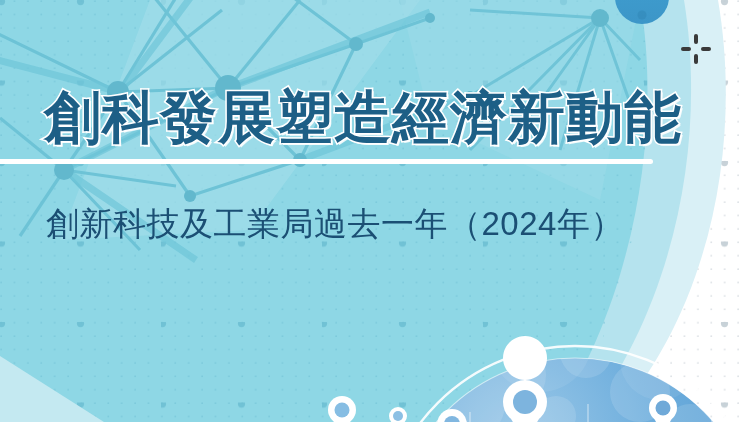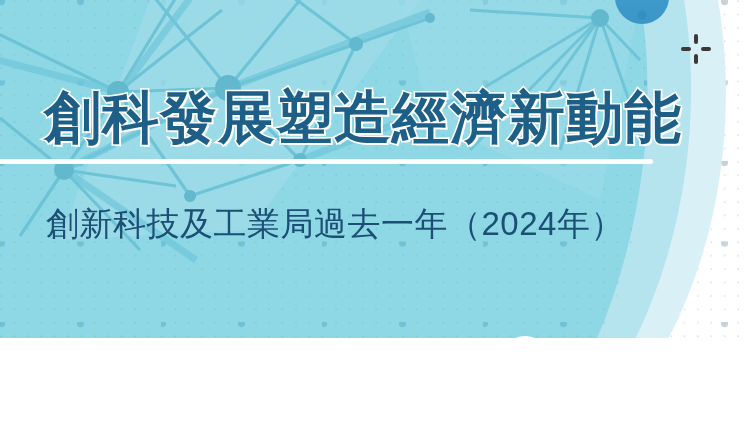--- a/index.html
+++ b/index.html
@@ -8,21 +8,21 @@
     padding: 0;
     background: #ffffff;
   }
   body {
     font-family: "Liberation Sans", "DejaVu Sans", sans-serif;
   }
 
   .banner {
     position: relative;
     width: 750px;
-    height: 338px;
+    height: 422px;
     overflow: hidden;
     background: #8ed7e5;
   }
 
   
   .bg-svg {
     position: absolute;
     left: 0;
     top: 0;
     width: 750px;

